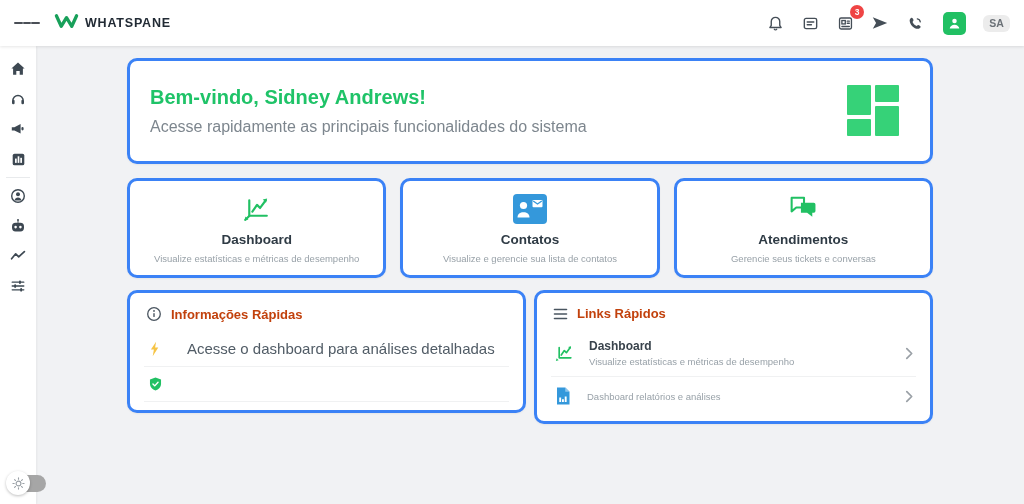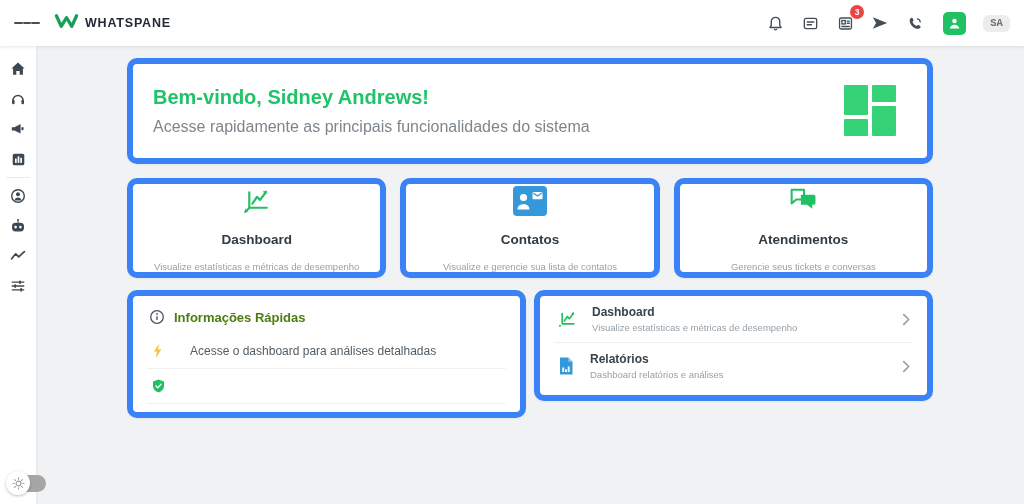--- a/index.html
+++ b/index.html
@@ -15,64 +15,64 @@
   .brand { display:flex; align-items:center; gap:6px; margin-left:14px; }
   .brand-text { font-size:12.5px; font-weight:800; letter-spacing:.8px; color:#222b35; }
   .topbar-right { margin-left:auto; display:flex; align-items:center; gap:9px; }
   .badge { position:absolute; top:-5px; right:-6px; min-width:14px; height:14px; border-radius:8px;
     background:#ef4444; color:#fff; font-size:8.5px; font-weight:700; display:flex; align-items:center;
     justify-content:center; padding:0 3px; }
   .green-btn { width:23px; height:23px; border-radius:5px; background:#21c063; border:none; cursor:pointer;
     display:flex; align-items:center; justify-content:center; margin-left:6px; }
   .avatar { width:27px; height:17px; border-radius:6px; background:#ececec; border:none; cursor:pointer;
     font-size:10.5px; font-weight:700; color:#6b7177; margin-left:8px;
-    font-family:Liberation Mono, monospace;text-align:center; }
+    font-family:Liberation Sans, sans-serif;text-align:center; }
 
   
   .sidebar { position:absolute; top:46px; left:0; bottom:0; width:36px; background:#fff;
     box-shadow:1px 0 2px rgba(0,0,0,.05); display:flex; flex-direction:column; align-items:center;
     padding-top:8px; z-index:10; }
   .side-btn { width:30px; height:30px; background:none; border:none; cursor:pointer; display:flex;
     align-items:center; justify-content:center; color:#3d4852; }
   .side-divider { width:24px; height:1px; background:#e8eaec; margin:3px 0; }
 
   
   .theme-toggle { position:absolute; left:6px; bottom:9px; width:42px; height:24px; border:none;
     background:none; cursor:pointer; z-index:30; }
   .toggle-pill { position:absolute; left:8px; top:4px; width:32px; height:17px; border-radius:9px; background:#a6a6a6; }
   .toggle-knob { position:absolute; left:0; top:0; width:24px; height:24px; border-radius:50%; background:#fff;
     box-shadow:0 1px 3px rgba(0,0,0,.25); display:flex; align-items:center; justify-content:center; }
 
   
   .main { position:absolute; top:46px; left:36px; right:0; bottom:0; background:#f1f2f4; overflow:hidden; }
   .content { width:806px; margin:12px auto 0; }
-  .card { background:#fff; border:6px solid #3b82f6; border-radius:10px; box-shadow:0 1px 2px rgba(0,0,0,.05);gap:8px; }
+  .card { background:#fff; border:3px solid #3b82f6; border-radius:10px; box-shadow:0 1px 2px rgba(0,0,0,.05); }
 
   .welcome { display:flex; align-items:center; justify-content:space-between; padding:0 30px 0 20px;
     height:106px; margin-bottom:14px; }
   .welcome-title { color:#1fc368; font-size:20px; font-weight:700; margin-bottom:9px; }
   .welcome-sub { color:#7d868e; font-size:16px; }
   .grid-glyph { width:53px; height:52px; display:flex; gap:4px; }
   .grid-glyph .col { display:flex; flex-direction:column; gap:4px; width:24px; }
   .grid-glyph i { display:block; background:#36d278; border-radius:1px; }
 
   .cards-row { display:grid; grid-template-columns:repeat(3,1fr); gap:14px; margin-bottom:12px; }
   .quick-card { height:100px; display:flex; flex-direction:column; align-items:center; justify-content:center;
     text-align:center; cursor:pointer; padding:0 10px; }
   .quick-card .qc-icon { height:32px; display:flex; align-items:center; margin-bottom:7px; }
   .qc-title { font-size:13.5px; font-weight:700; color:#2f3b45; margin-bottom:6px; }
   .qc-sub { font-size:9.5px; color:#98a1a8; }
 
   .bottom-row { display:grid; grid-template-columns:1fr 1fr; gap:8px; align-items:start; }
   .panel-header { display:flex; align-items:center; gap:9px; padding:13px 16px 9px; }
-  .panel-title { font-size:13px; font-weight:700; color:#4d7c0f; }
+  .panel-title { font-size:13px; font-weight:700; color:#c2410c; }
 
   .info-item { display:flex; align-items:center; padding:9px 18px; }
   .info-item + .divider, .link-item + .divider { height:1px; background:#f0f1f2; margin:0 14px; }
-  .info-text { font-size:12px; color:#515c66; margin-left:26px; }
+  .info-text { font-size:15px; color:#515c66; margin-left:26px; }
   .qi-panel { padding-bottom:8px; }
 
   .link-item { display:flex; align-items:center; padding:9px 16px; cursor:pointer; }
   .link-texts { margin-left:14px; flex:1; }
   .link-title { font-size:12px; font-weight:600; color:#39434c; margin-bottom:3px; }
   .link-sub { font-size:9.5px; color:#98a1a8; }
   .ql-panel { padding-bottom:6px; }
 </style>
 </head>
 <body>
@@ -281,20 +281,28 @@
           <svg width="15" height="16" viewBox="0 0 16 16">
             <path d="M8 1.1l5.9 2v4.4c0 3.7-2.5 6.3-5.9 7.4-3.4-1.1-5.9-3.7-5.9-7.4V3.1z" fill="#21c063"></path>
             <path d="M5.3 8.1l1.9 1.9 3.5-3.8" fill="none" stroke="#fff" stroke-width="1.5" stroke-linecap="round" stroke-linejoin="round"></path>
           </svg>
         </div>
         <div class="divider"></div>
 
       </div>
 
       <div class="card ql-panel">
+        <div class="panel-header">
+          <svg width="15" height="12" viewBox="0 0 15 12">
+            <g stroke="#4a5560" stroke-width="1.6" stroke-linecap="round">
+                <path d="M1.5 1.5h12M1.5 6h12M1.5 10.5h12"></path>
+              </g>
+          </svg>
+          <span class="panel-title">Links Rápidos</span>
+        </div>
 
         <div class="link-item">
           <svg width="22" height="22" viewBox="0 0 32 32" fill="none" stroke="#21c063" stroke-width="2.4" stroke-linecap="round" stroke-linejoin="round">
             <path d="M9 8 V23 M9 23 H26"></path>
               <path d="M4.2 27.8 l1.1-4 2.9 2.9 z" fill="#21c063" stroke="none"></path>
             <path d="M12 19 L16.5 12.5 L19.5 15.5 L25 8"></path>
               <path d="M26.3 6.3 l-4.2 1 3.1 3.1 z" fill="#21c063" stroke="none"></path>
           </svg>
           <div class="link-texts">
             <div class="link-title">Dashboard</div>
@@ -308,21 +316,20 @@
 
         <div class="link-item">
           <svg width="20" height="20" viewBox="0 0 16 16">
             <path d="M3.2 1.2 h6.6 L13.2 4.6 V14.8 H3.2 z" fill="#3498db"></path>
             <path d="M9.8 1.2 l3.4 3.4 h-3.4 z" fill="#8ec6ed"></path>
             <rect x="5" y="9.2" width="1.5" height="3.6" fill="#fff"></rect>
               <rect x="7.2" y="10.6" width="1.5" height="2.2" fill="#fff"></rect>
               <rect x="9.4" y="8.4" width="1.5" height="4.4" fill="#fff"></rect>
           </svg>
           <div class="link-texts">
-            <div class="link-title">Relatórios</div>
             <div class="link-sub">Dashboard relatórios e análises</div>
           </div>
           <svg width="9" height="13" viewBox="0 0 8 12">
             <path d="M1.5 1.5 L6 6 L1.5 10.5" fill="none" stroke="#9aa0a6" stroke-width="1.6" stroke-linecap="round" stroke-linejoin="round"></path>
           </svg>
         </div>
       </div>
     </section>
   </div>
 </main>

